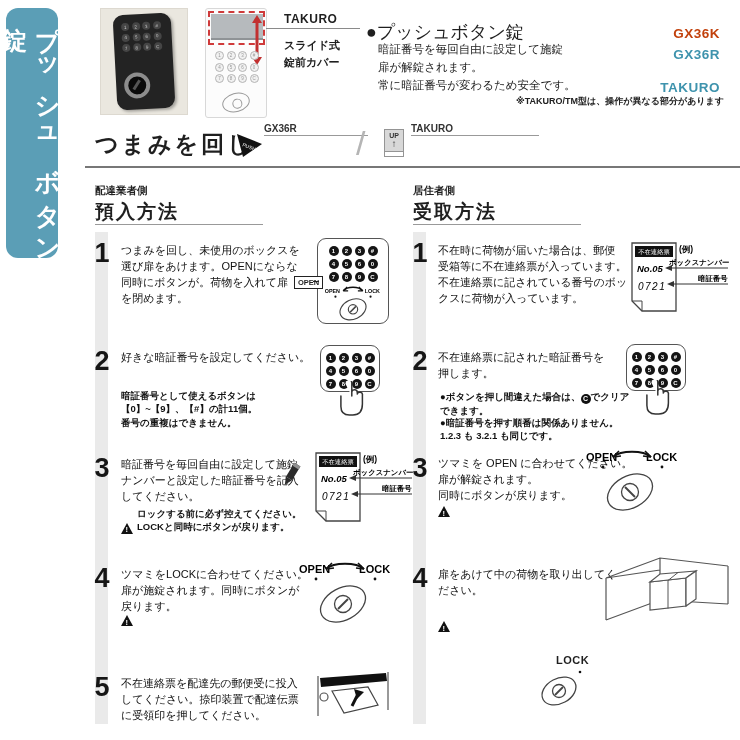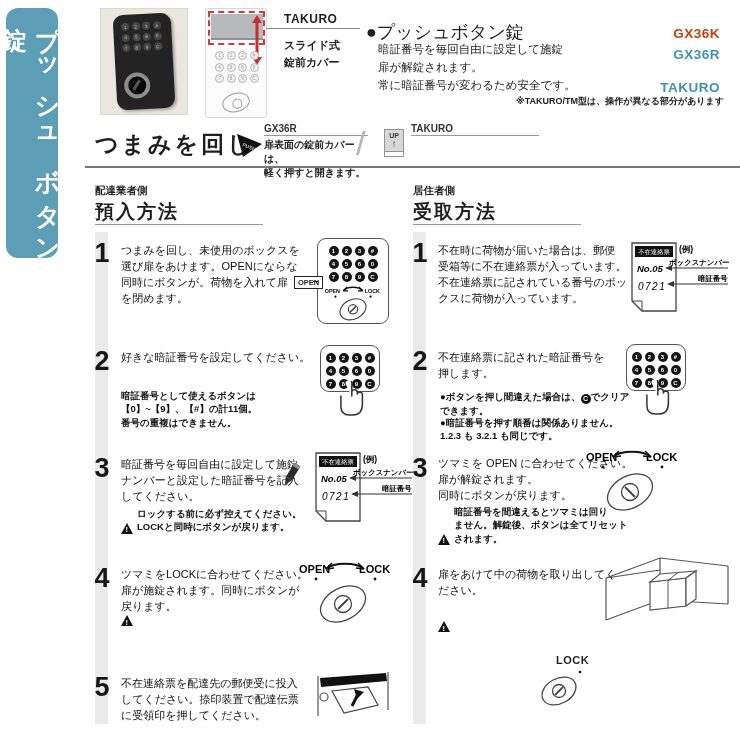--- a/index.html
+++ b/index.html
@@ -162,22 +162,20 @@
 <div class="abs footnote">※TAKURO/TM型は、操作が異なる部分があります</div>
 
 <div class="abs proc-title">つまみを回し</div>
 
 <svg class="abs" style="left:236px;top:131px" width="28" height="28" viewBox="0 0 28 28">
   <polygon points="1,3 26,13 7,26" fill="#111"></polygon>
   <text x="6" y="15" font-size="5" fill="#fff" transform="rotate(22 6 15)">PUSH</text>
 </svg>
 <div class="abs gx-block">
   <div class="hdr-label">GX36R</div>
-  <div class="hdr-note pre">扉表面の錠前カバーは、
-軽く押すと開きます。</div>
 </div>
 <div class="abs slash">/</div>
 <div class="abs up-icon">
   <span class="t">UP</span>
   <span class="a">↑</span>
   <span class="w"></span>
 </div>
 <div class="abs tk-block">
   <div class="hdr-label">TAKURO</div>
 </div>
@@ -377,23 +375,20 @@
 <svg class="abs" style="left:639px;top:380px" width="34" height="38" viewBox="0 0 34 38">
   <path d="M12,2 a3.4,3.4 0 0 1 6.8,0 V15 M18.8,11 a2.7,2.7 0 0 1 5.4,1 M24.2,13 a2.7,2.7 0 0 1 5.2,1.4 V23 q0,11 -9.5,11 h-3.5 q-8.5,0 -8.5,-8.5 V15" fill="#fff" stroke="#333" stroke-width="1.5" stroke-linecap="round" stroke-linejoin="round"></path>
 </svg>
 
 <div class="abs stepnum" style="left:406px;top:453px">3</div>
 <div class="abs steptext pre" style="left:438px;top:456px;width:205px">ツマミを OPEN に合わせてください。
 扉が解錠されます。
 同時にボタンが戻ります。</div>
 <div class="abs warn" style="left:438px;top:505px;width:205px">
   <span class="warn-tri"></span>
-  <span class="substep pre">暗証番号を間違えるとツマミは回り
-ません。解錠後、ボタンは全てリセット
-されます。</span>
 </div>
 
 <svg class="abs" style="left:583px;top:448px" width="100" height="74" viewBox="0 0 100 74">
   <text x="3" y="13" font-size="11" font-weight="bold">OPEN</text>
   <text x="63" y="13" font-size="11" font-weight="bold">LOCK</text>
   <path d="M30,9 C38,2 60,2 68,9" fill="none" stroke="#111" stroke-width="2"></path>
   <path d="M30,9 l6,-6 M30,9 l8,-1 M68,9 l-6,-6 M68,9 l-8,-1" stroke="#111" stroke-width="1.6" fill="none"></path>
   <circle cx="20" cy="19" r="1.4" fill="#111"></circle>
     <circle cx="79" cy="19" r="1.4" fill="#111"></circle>
   <ellipse cx="47" cy="44" rx="24" ry="16" transform="rotate(-28 47 44)" fill="#fff" stroke="#444" stroke-width="1.3"></ellipse>

